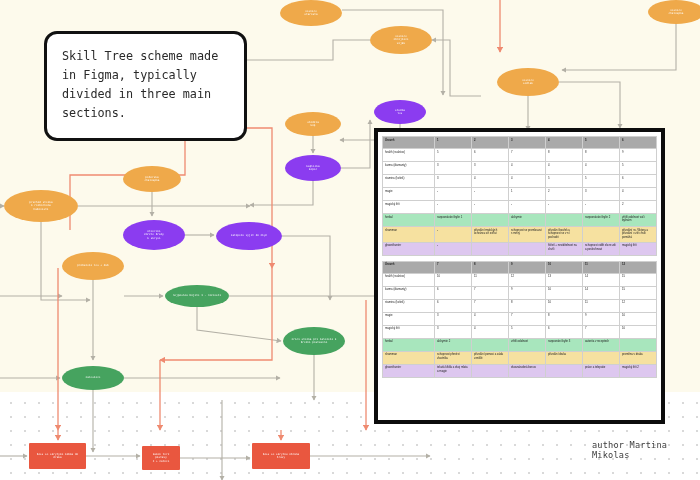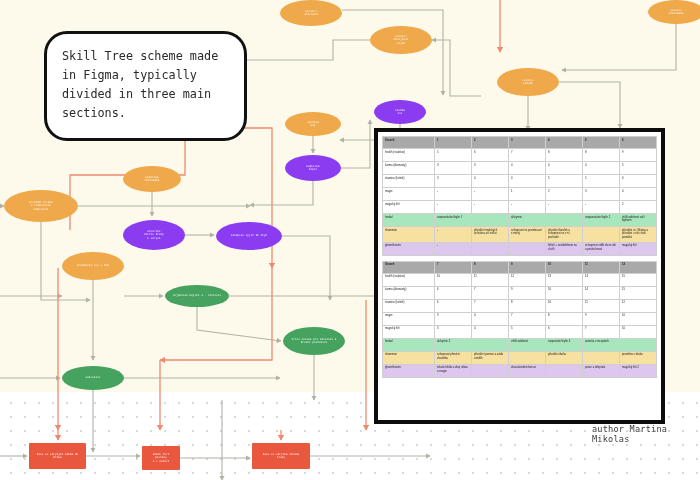--- a/index.html
+++ b/index.html
@@ -39,21 +39,21 @@
   }
   .ellipse{border-radius:50%;}
   .n-orange{background:#efa94a;}
   .n-purple{background:#8b3cf0;}
   .n-green{background:#46a35f;}
   .n-red{background:#e9573f;border-radius:1px;}
 
   
   .callout{
     position:absolute;left:44px;top:31px;width:203px;height:110px;
-    background:#ffffff;border:3.5px solid #111111;border-radius:23px;
+    background:#ffffff;border:3.5px solid #111111;border-radius:13px;
     box-sizing:border-box;
     padding:13px 14px 0 15px;
     font-family:"DejaVu Sans Mono",monospace;
     font-size:11.8px;line-height:1.62;color:#2a2a2a;
     z-index:40;
   }
 
   
   .table-panel{
     position:absolute;left:374px;top:128px;width:291px;height:296px;
@@ -77,21 +77,21 @@
     height:9px;
   }
   table.skill thead th{background:#a9a9a9;font-weight:600;height:8px;}
   tr.r-green td{background:#a8e6bd;}
   tr.r-yellow td{background:#f6e1a0;}
   tr.r-purple td{background:#ddc7ef;}
   col.c0{width:19%;}
   col.cx{width:13.5%;}
 
   .credit{
-    position:absolute;left:592px;top:424px;
+    position:absolute;left:592px;top:440px;
     font-family:"DejaVu Sans Mono",monospace;
     font-size:8.6px;color:#3c3c3c;letter-spacing:0.2px;
     z-index:30;
   }
 </style>
 </head>
 <body>
 
 <div id="canvas">
 

